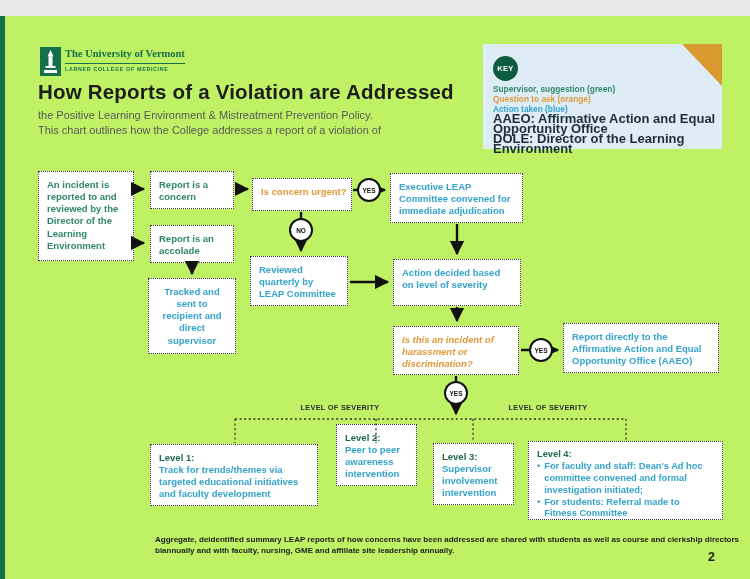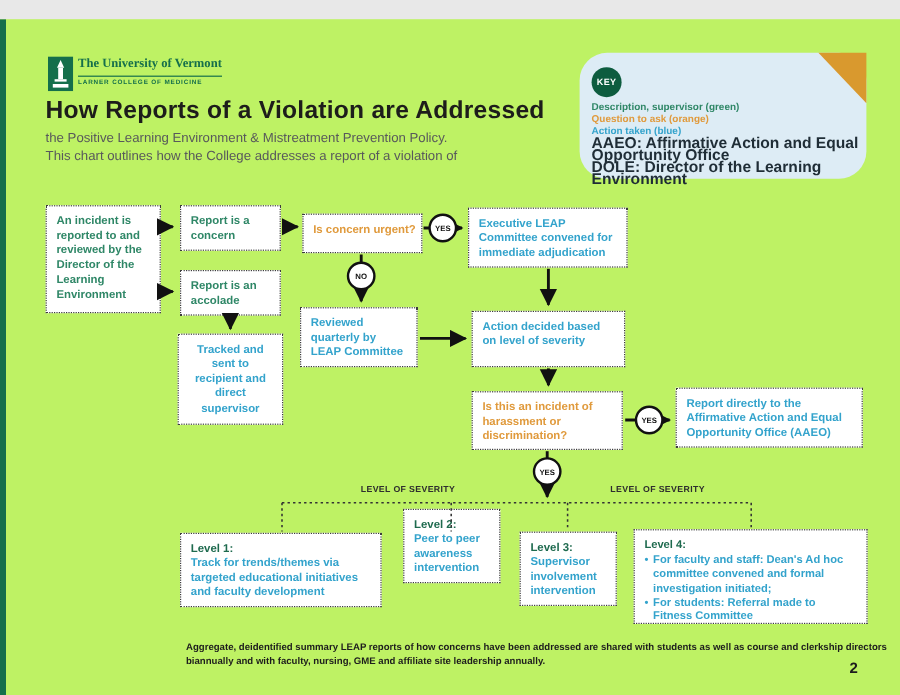--- a/index.html
+++ b/index.html
@@ -12,21 +12,21 @@
 
   
   .logo{position:absolute;left:40px;top:31px;display:flex;gap:4px;align-items:flex-start;}
   .logo-text{display:flex;flex-direction:column;}
   .logo-inst{font-family:"Liberation Serif",serif;font-size:10.5px;font-weight:bold;color:#156f4b;line-height:1.4;}
   .logo-college{font-size:5.3px;font-weight:bold;letter-spacing:0.7px;color:#156f4b;border-top:1.2px solid #156f4b;padding-top:2px;margin-top:1px;}
   .title{position:absolute;left:38px;top:64px;font-size:20.5px;font-weight:bold;color:#1d1d1b;letter-spacing:0.2px;}
   .subtitle{position:absolute;left:38px;top:92px;font-size:11px;color:#58595b;line-height:1.38;}
 
   
-  .keybox{position:absolute;left:483px;top:28px;width:239px;height:105px;background:#ddecf5;border-radius:23px;}
+  .keybox{position:absolute;left:483px;top:28px;width:239px;height:105px;background:#ddecf5;}
   .key-fold{position:absolute;top:0;right:0;width:0;height:0;border-left:40px solid transparent;border-top:42px solid #d9992e;}
   .key-badge{position:absolute;left:10px;top:12px;width:25px;height:25px;border-radius:50%;background:#0d5c3f;color:#fff;
     font-size:7.5px;font-weight:bold;display:flex;align-items:center;justify-content:center;letter-spacing:0.3px;}
   .key-lines{position:absolute;left:10px;top:40px;line-height:10px;}
   .key-leg{font-size:8.3px;font-weight:bold;}
   .key-abbr{font-size:13px;font-weight:bold;color:#1f2d36;}
 
   
   .fbox{position:absolute;box-sizing:border-box;border:1.5px dotted #3c3c3c;background:#fff;
     padding:7px 8px;font-size:9.5px;font-weight:bold;line-height:1.28;}
@@ -75,37 +75,37 @@
   <div class="title">How Reports of a Violation are Addressed</div>
   <div class="subtitle">
     <div>the Positive Learning Environment &amp; Mistreatment Prevention Policy.</div>
     <div>This chart outlines how the College addresses a report of a violation of</div>
   </div>
 
   <div class="keybox">
     <div class="key-fold"></div>
     <div class="key-badge">KEY</div>
     <div class="key-lines">
-      <div class="key-leg green">Description, supervisor (green)</div>
+      <div class="key-leg green">Supervisor, suggestion (green)</div>
       <div class="key-leg orange">Question to ask (orange)</div>
       <div class="key-leg blue">Action taken (blue)</div>
       <div class="key-abbr">AAEO: Affirmative Action and Equal Opportunity Office</div>
       <div class="key-abbr">DOLE: Director of the Learning Environment</div>
     </div>
   </div>
 
   <div class="fbox green" style="left:38px;top:155px;width:96px;height:90px;">An incident is reported to and reviewed by the Director of the Learning Environment</div>
   <div class="fbox green" style="left:150px;top:155px;width:84px;height:38px;">Report is a concern</div>
   <div class="fbox green" style="left:150px;top:209px;width:84px;height:38px;">Report is an accolade</div>
   <div class="fbox orange nowrap" style="left:252px;top:162px;width:100px;height:33px;">Is concern urgent?</div>
   <div class="fbox blue" style="left:390px;top:157px;width:133px;height:50px;">Executive LEAP Committee convened for immediate adjudication</div>
   <div class="fbox blue" style="left:250px;top:240px;width:98px;height:50px;">Reviewed quarterly by LEAP Committee</div>
   <div class="fbox blue" style="left:148px;top:262px;width:88px;height:76px;text-align:center;">Tracked and sent to recipient and direct supervisor</div>
   <div class="fbox blue" style="left:393px;top:243px;width:128px;height:47px;">Action decided based on level of severity</div>
-  <div class="fbox orange" style="left:393px;top:310px;width:126px;height:49px;">Is this an incident of harassment or discrimination?</div>
+  <div class="fbox orange" style="left:393px;top:310px;width:126px;height:49px;font-style:italic;">Is this an incident of harassment or discrimination?</div>
   <div class="fbox blue" style="left:563px;top:307px;width:156px;height:50px;">Report directly to the Affirmative Action and Equal Opportunity Office (AAEO)</div>
 
   <div class="sev-label" style="left:290px;">LEVEL OF SEVERITY</div>
   <div class="sev-label" style="left:498px;">LEVEL OF SEVERITY</div>
 
   <div class="fbox" style="left:150px;top:428px;width:168px;height:62px;">
     <span class="lvl-label">Level 1:</span>
     <span class="blue">Track for trends/themes via targeted educational initiatives and faculty development</span>
   </div>
   <div class="fbox" style="left:336px;top:408px;width:81px;height:62px;">

